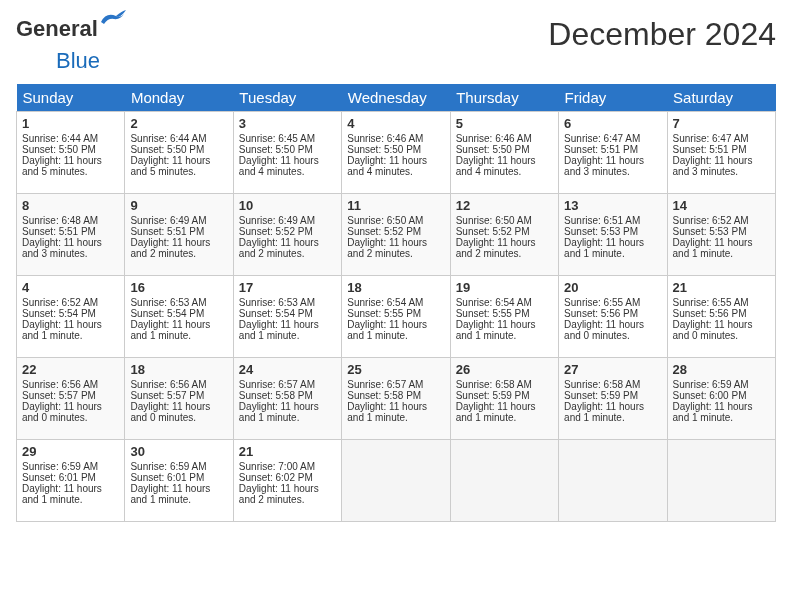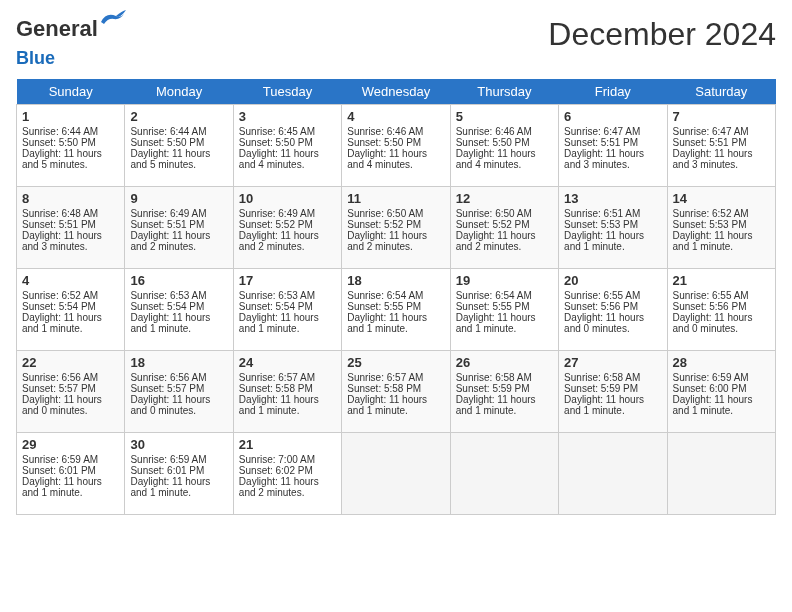--- a/index.html
+++ b/index.html
@@ -34,23 +34,23 @@
       color: #555;
     }
     table {
       width: 100%;
       border-collapse: collapse;
       table-layout: fixed;
     }
     th {
       background-color: #2a75c7;
       color: #fff;
-      text-align: center;
+      text-align: left;
       padding: 5px 6px;
-      font-size: 13px;
+      font-size: 15px;
       font-weight: normal;
     }
     td {
       border: 1px solid #ccc;
       vertical-align: top;
       padding: 4px 5px;
       font-size: 10px;
       color: #333;
       height: 82px;
     }
@@ -81,21 +81,21 @@
     <div style="display:flex;align-items:center;gap:4px;">
       <div style="position:relative;display:inline-block;">
         <span style="font-size:22px;font-weight:bold;color:#333;">General</span>
         <svg style="position:absolute;top:-8px;right:-28px;" width="30" height="20" viewBox="0 0 30 20">
           <path d="M5,14 Q10,4 20,8 Q25,10 28,6 Q24,12 18,11 Q12,10 8,16 Z" fill="#2a75c7"></path>
           <path d="M20,8 Q26,3 30,2 Q26,8 22,9 Z" fill="#2a75c7"></path>
         </svg>
       </div>
     </div>
     <div style="margin-top:6px;">
-      <span style="font-size:18px;font-weight:bold;color:#1a6bba;">Blue</span>
+      <span style="font-size:22px;font-weight:normal;color:#1a6bba;margin-left:40px;">Blue</span>
     </div>
   </div>
   <div class="title-block">
     <div class="month-title">December 2024</div>
   </div>
 </div>
 
 <table>
   <thead>
     <tr>

